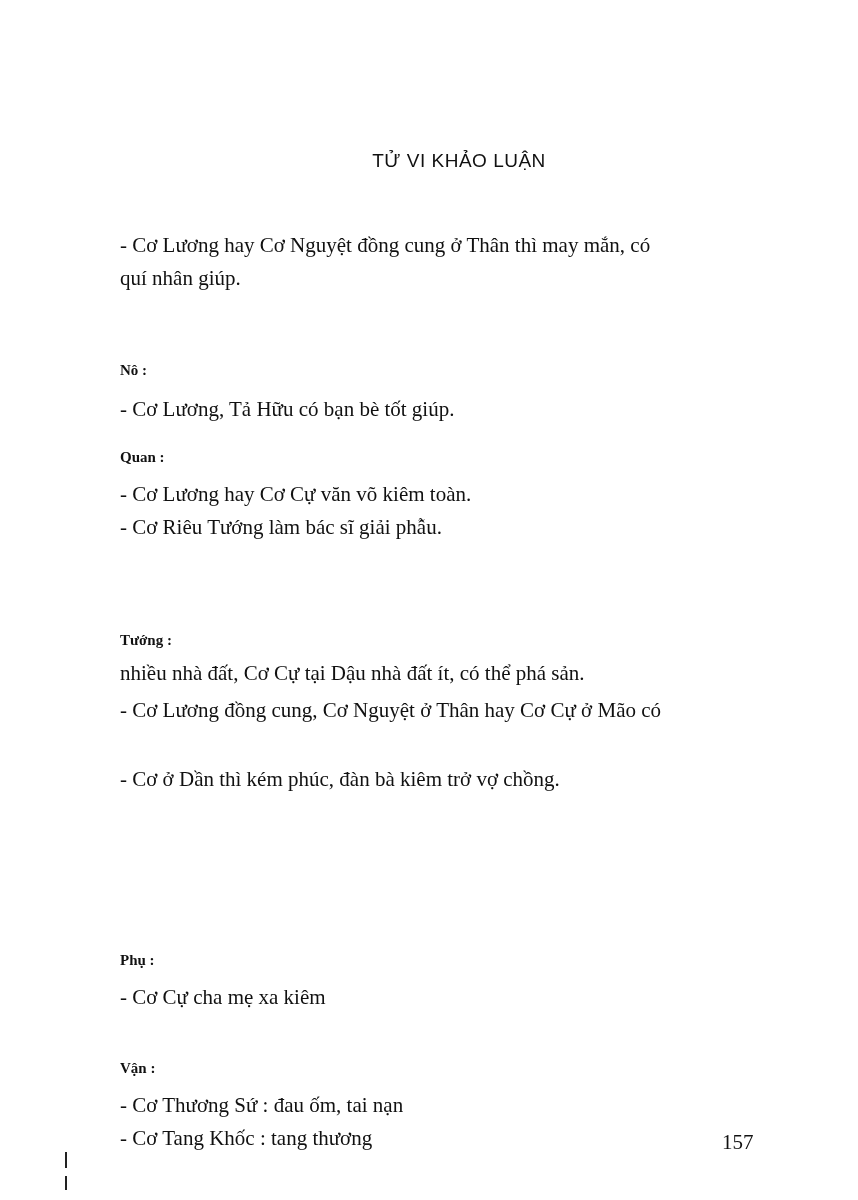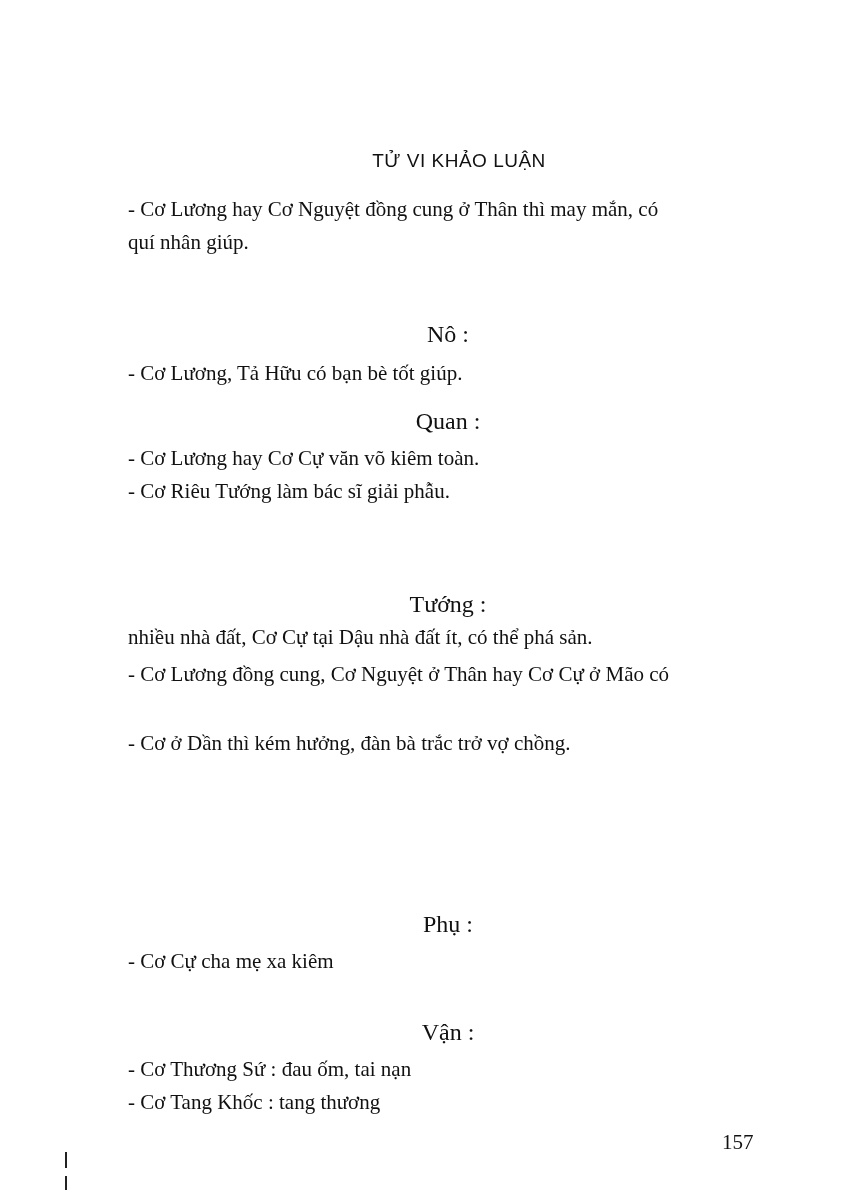--- a/index.html
+++ b/index.html
@@ -1,22 +1,22 @@
 <!DOCTYPE html>
 <html><head>
 <meta charset="utf-8">
 <style>
   html, body { margin:0; padding:0; }
   body { width:858px; height:1200px; background:#ffffff; position:relative; overflow:hidden;
          font-family:"Liberation Serif", serif; color:#111; }
   .page { position:absolute; left:0; top:0; width:858px; height:1063px; }
   .running-head { position:absolute; top:150px; left:0; width:858px; text-align:center;
                   font-family:"Liberation Sans", sans-serif; font-size:19px; letter-spacing:0.5px; padding-left:60px; box-sizing:border-box;}
-  .block { position:absolute; left:128px; width:640px; font-size:21px; line-height:33px; }
-  .heading { font-weight:normal; font-size:24px;text-align:center; }
+  .block { position:absolute; left:120px; width:640px; font-size:21px; line-height:33px;margin-top:36px; }
+  .heading { font-weight:bold; font-size:15px; }
   .line { white-space:nowrap; }
   .page-number { position:absolute; top:1130px; left:722px; font-size:21px; }
   .mark { position:absolute; left:65px; width:2px; background:#222; }
 </style>
 </head>
 <body>
 
 <div class="page">
   <div class="running-head">TỬ VI KHẢO LUẬN</div>
 
@@ -36,21 +36,21 @@
     <div class="line">- Cơ Riêu Tướng làm bác sĩ giải phẫu.</div>
   </div>
 
   <div class="block" style="top:588px;">
     <div class="heading">Tướng :</div>
     <div class="line">nhiều nhà đất, Cơ Cự tại Dậu nhà đất ít, có thể phá sản.</div>
     <div class="line" style="margin-top:4px">- Cơ Lương đồng cung, Cơ Nguyệt ở Thân hay Cơ Cự ở Mão có</div>
   </div>
 
   <div class="block" style="top:727px;">
-    <div class="line">- Cơ ở Dần thì kém hưởng, đàn bà trắc trở vợ chồng.</div>
+    <div class="line">- Cơ ở Dần thì kém phúc, đàn bà kiêm trở vợ chồng.</div>
   </div>
 
   <div class="block" style="top:908px;">
     <div class="heading">Phụ :</div>
     <div class="line" style="margin-top:4px">- Cơ Cự cha mẹ xa kiêm</div>
   </div>
 
   <div class="block" style="top:1016px;">
     <div class="heading">Vận :</div>
     <div class="line" style="margin-top:4px">- Cơ Thương Sứ : đau ốm, tai nạn</div>

